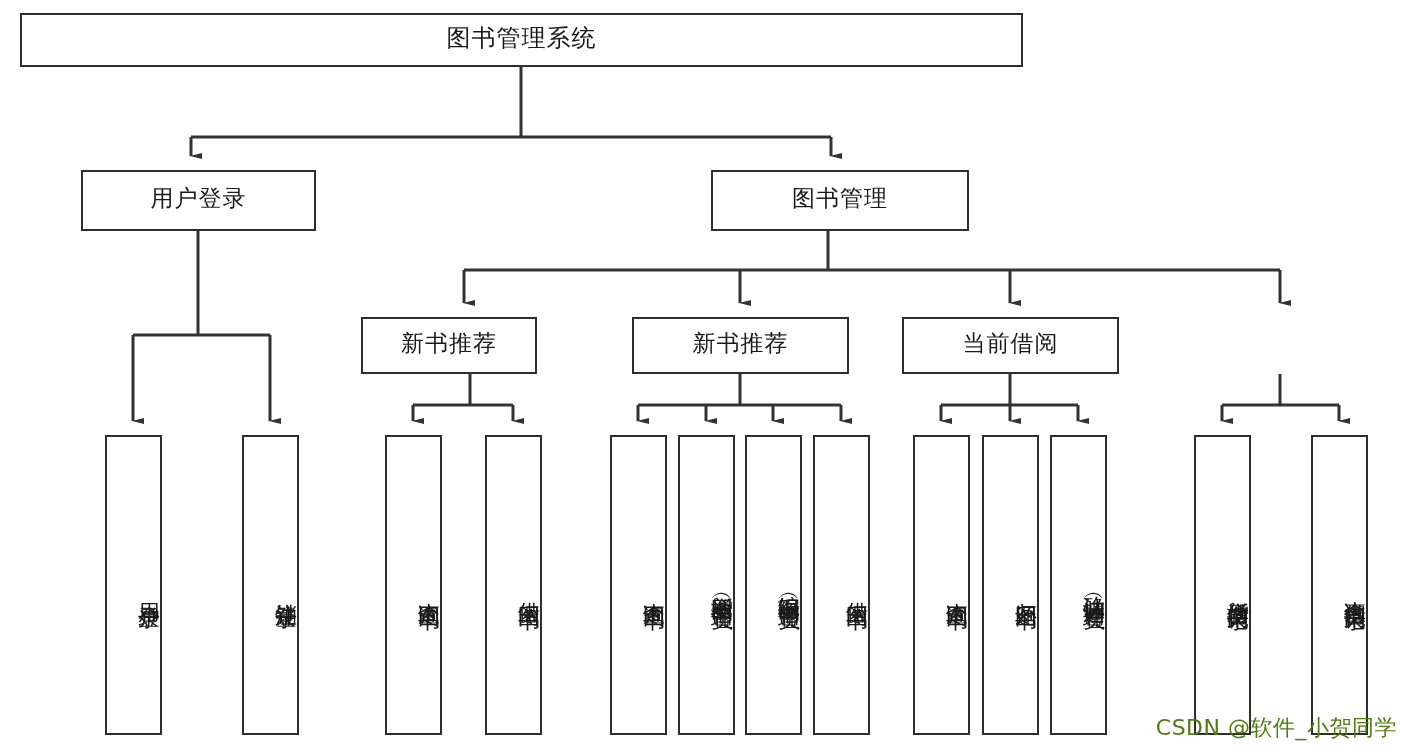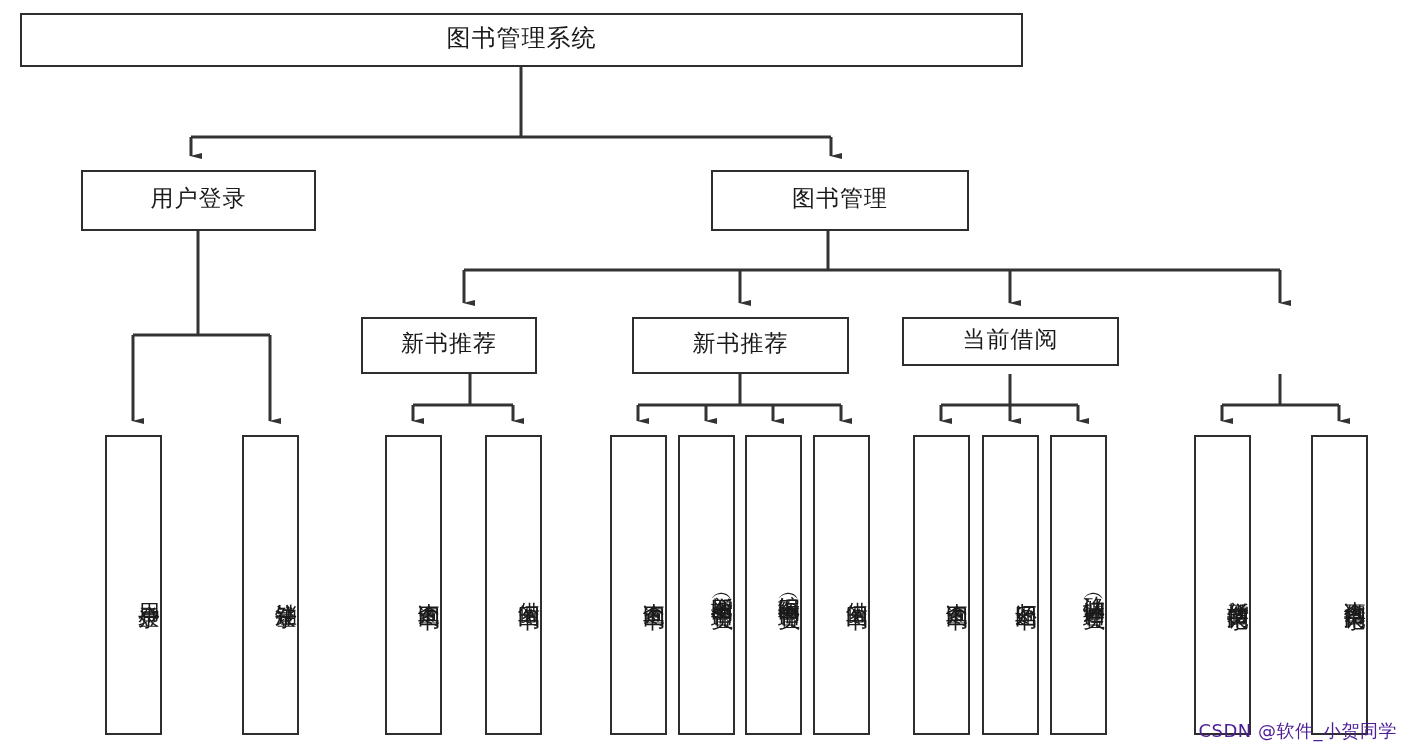--- a/index.html
+++ b/index.html
@@ -7,21 +7,21 @@
   #stage{position:relative;width:1405px;height:747px;overflow:hidden;background:#fff;}
   #wires{position:absolute;left:0;top:0;width:1405px;height:747px;}
   .node{position:absolute;box-sizing:border-box;background:#ffffff;border:2px solid #2e2e2e;
         display:flex;align-items:center;justify-content:center;color:#1a1a1a;font-family:Liberation Mono, monospace;}
   .node.h{font-size:23px;line-height:1.1;letter-spacing:1px;}
   .node.root{font-size:24px;}
   .node.vert{writing-mode:vertical-rl;text-orientation:upright;
              font-size:22px;line-height:1.18;letter-spacing:2px;
              align-items:flex-start;justify-content:center;padding-top:8px;}
   .node.vert.pad{padding-top:4px;}
-  .wm{position:absolute;right:8px;bottom:4px;font-size:18px;color:#4c1d95;
+  .wm{position:absolute;right:8px;bottom:4px;font-size:22px;color:#4d7c0f;
       letter-spacing:.5px;white-space:nowrap;}
 </style>
 </head>
 <body>
 
 <div id="stage">
 
   <svg id="wires" viewBox="0 0 1405 747" xmlns="http://www.w3.org/2000/svg">
     <defs>
       <marker id="arw" markerWidth="10" markerHeight="12" refX="3" refY="11" orient="auto" markerUnits="userSpaceOnUse">
@@ -72,21 +72,21 @@
     </g>
   </svg>
 
   <div class="node h root" style="left:20px;top:13px;width:1003px;height:54px;">图书管理系统</div>
 
   <div class="node h" style="left:81px;top:170px;width:235px;height:61px;">用户登录</div>
   <div class="node h" style="left:711px;top:170px;width:258px;height:61px;">图书管理</div>
 
   <div class="node h" style="left:361px;top:317px;width:176px;height:57px;">新书推荐</div>
   <div class="node h" style="left:632px;top:317px;width:217px;height:57px;">新书推荐</div>
-  <div class="node h" style="left:902px;top:317px;width:217px;height:49px;">当前借阅</div>
+  <div class="node h" style="left:902px;top:317px;width:217px;height:57px;">当前借阅</div>
 
   <div class="node vert" style="left:105px;top:435px;width:57px;height:300px;">用户登录</div>
   <div class="node vert" style="left:242px;top:435px;width:57px;height:300px;">注销登录</div>
 
   <div class="node vert" style="left:385px;top:435px;width:57px;height:300px;">查询图书</div>
   <div class="node vert" style="left:485px;top:435px;width:57px;height:300px;">借阅图书</div>
 
   <div class="node vert" style="left:610px;top:435px;width:57px;height:300px;">查询图书</div>
   <div class="node vert pad" style="left:678px;top:435px;width:57px;height:300px;">新增图书（管理员）</div>
   <div class="node vert pad" style="left:745px;top:435px;width:57px;height:300px;">编辑图书（管理员）</div>

